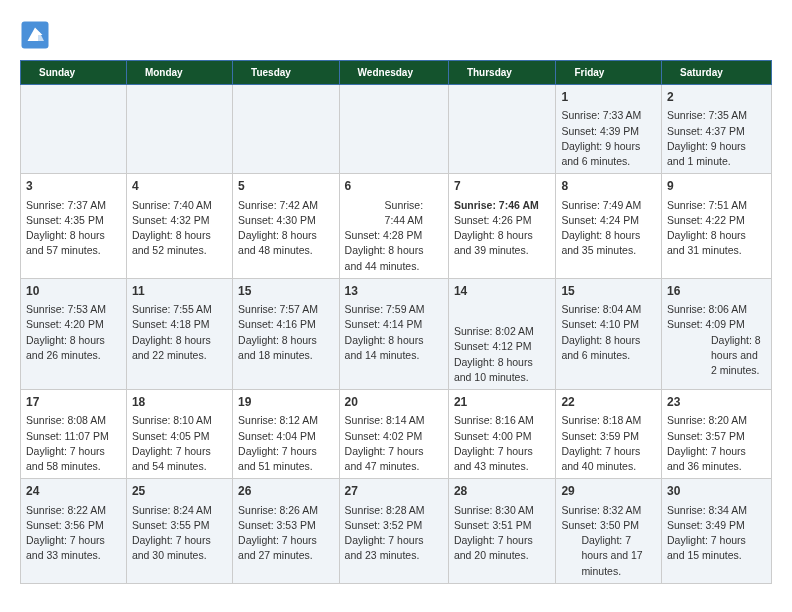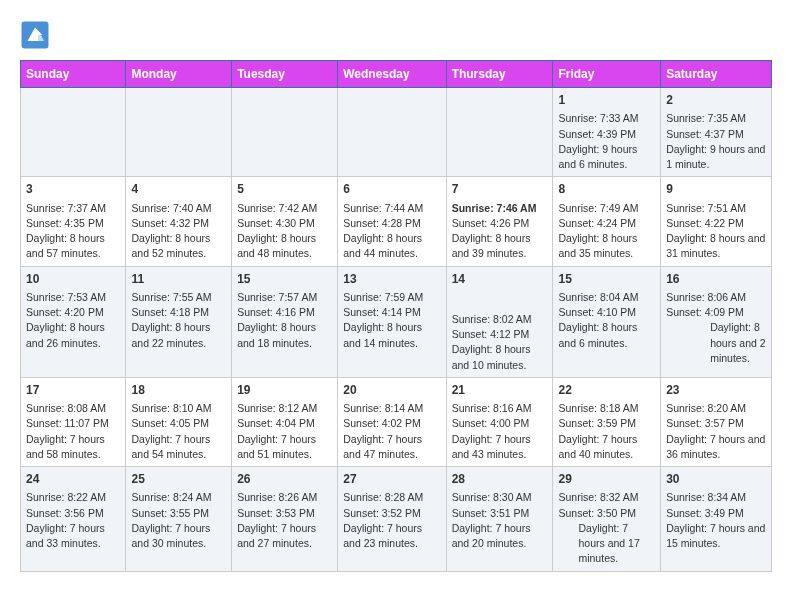--- a/index.html
+++ b/index.html
@@ -45,25 +45,25 @@
     .location {
       font-size: 16px;
       color: #555;
     }
     table {
       width: 100%;
       border-collapse: collapse;
       font-size: 11px;
     }
     thead tr th {
-      background-color: #d946ef;
+      background-color: #14532d;
       color: #fff;
-      padding: 6px 5px;
+      padding: 6px 18px;
       text-align: left;
-      font-size: 12px;
+      font-size: 10px;
       font-weight: bold;
       border: 1px solid #3a6faa;
     }
     tbody tr td {
       border: 1px solid #ccc;
       vertical-align: top;
       padding: 4px 5px;
       height: 85px;
       width: 113px;
       color: #333;
@@ -155,21 +155,21 @@
           <span style="display: block;">Daylight: 8 hours and 52 minutes.</span>
         </td>
         <td>
           <span class="day-num">5</span>
           <span style="display: block;">Sunrise: 7:42 AM</span>
           <span style="display: block;">Sunset: 4:30 PM</span>
           <span style="display: block;">Daylight: 8 hours and 48 minutes.</span>
         </td>
         <td>
           <span class="day-num">6</span>
-          <span style="display: block;">Sunrise: 7:44 AM</span>
+          <span style="display: block; margin-left: 40px;">Sunrise: 7:44 AM</span>
           <span style="display: block;">Sunset: 4:28 PM</span>
           <span style="display: block;">Daylight: 8 hours and 44 minutes.</span>
         </td>
         <td>
           <span class="day-num">7</span>
           <span style="display: block; font-weight: bold;">Sunrise: 7:46 AM</span>
           <span style="display: block;">Sunset: 4:26 PM</span>
           <span style="display: block;">Daylight: 8 hours and 39 minutes.</span>
         </td>
         <td>

